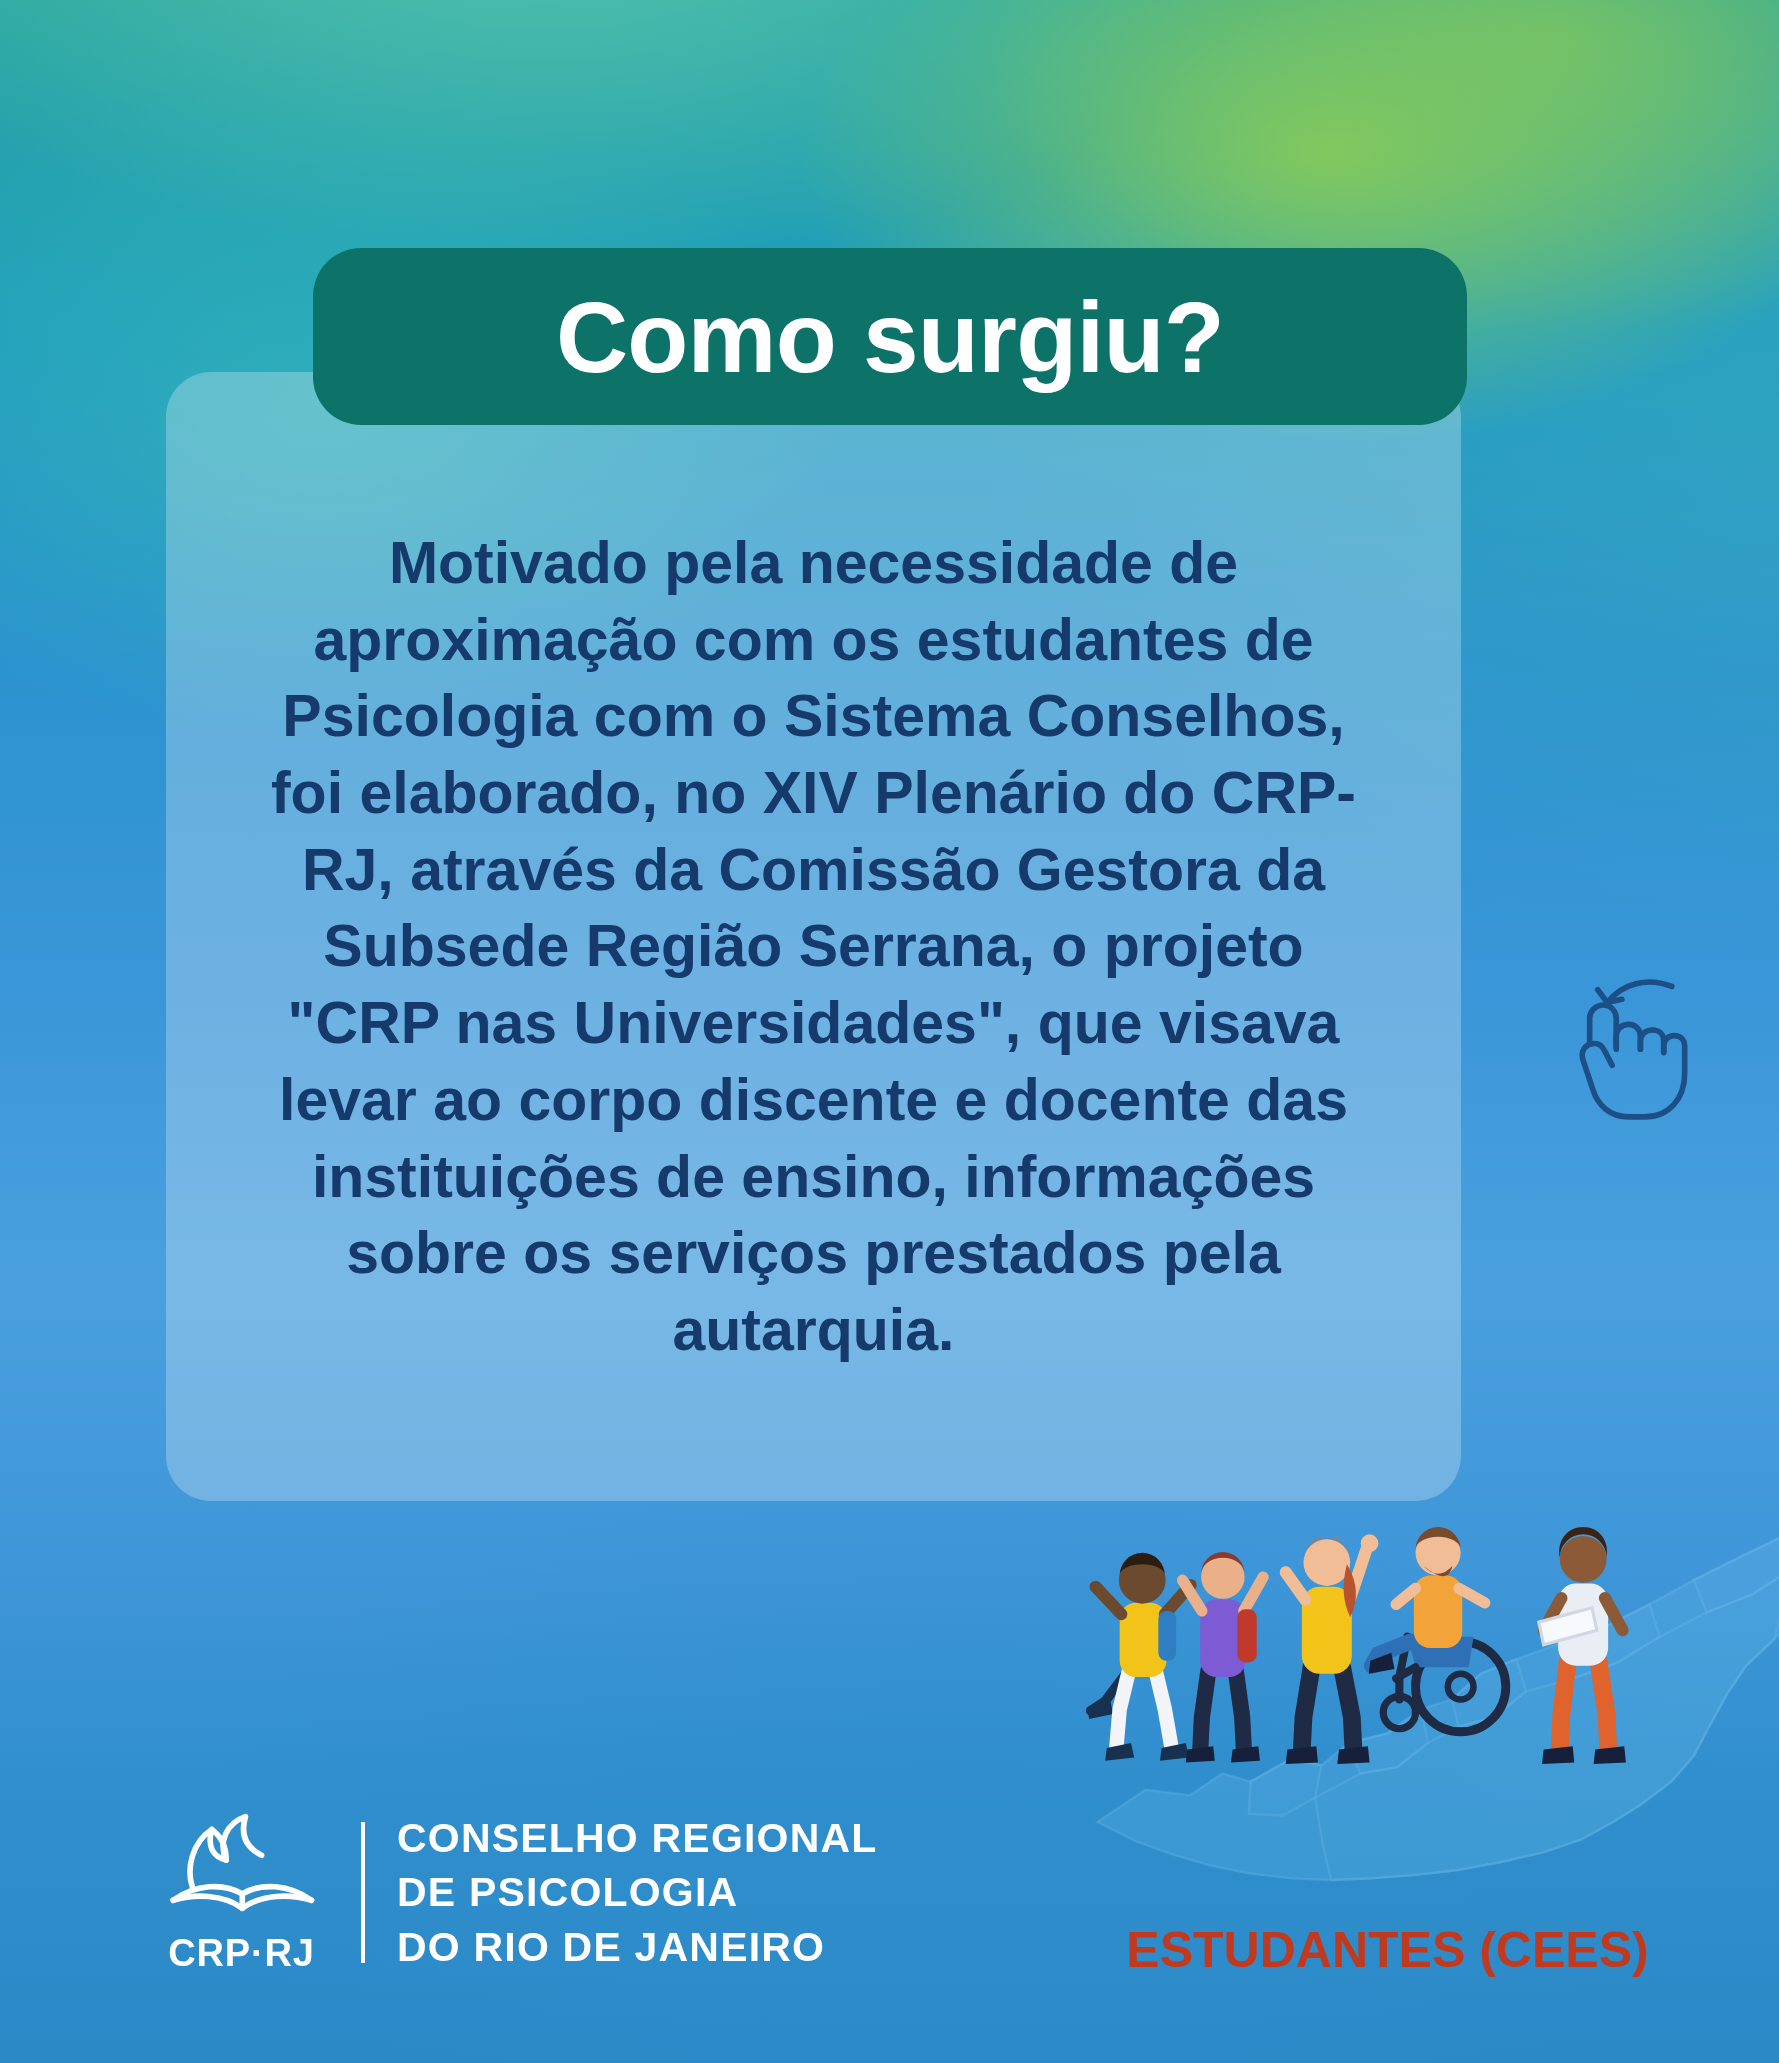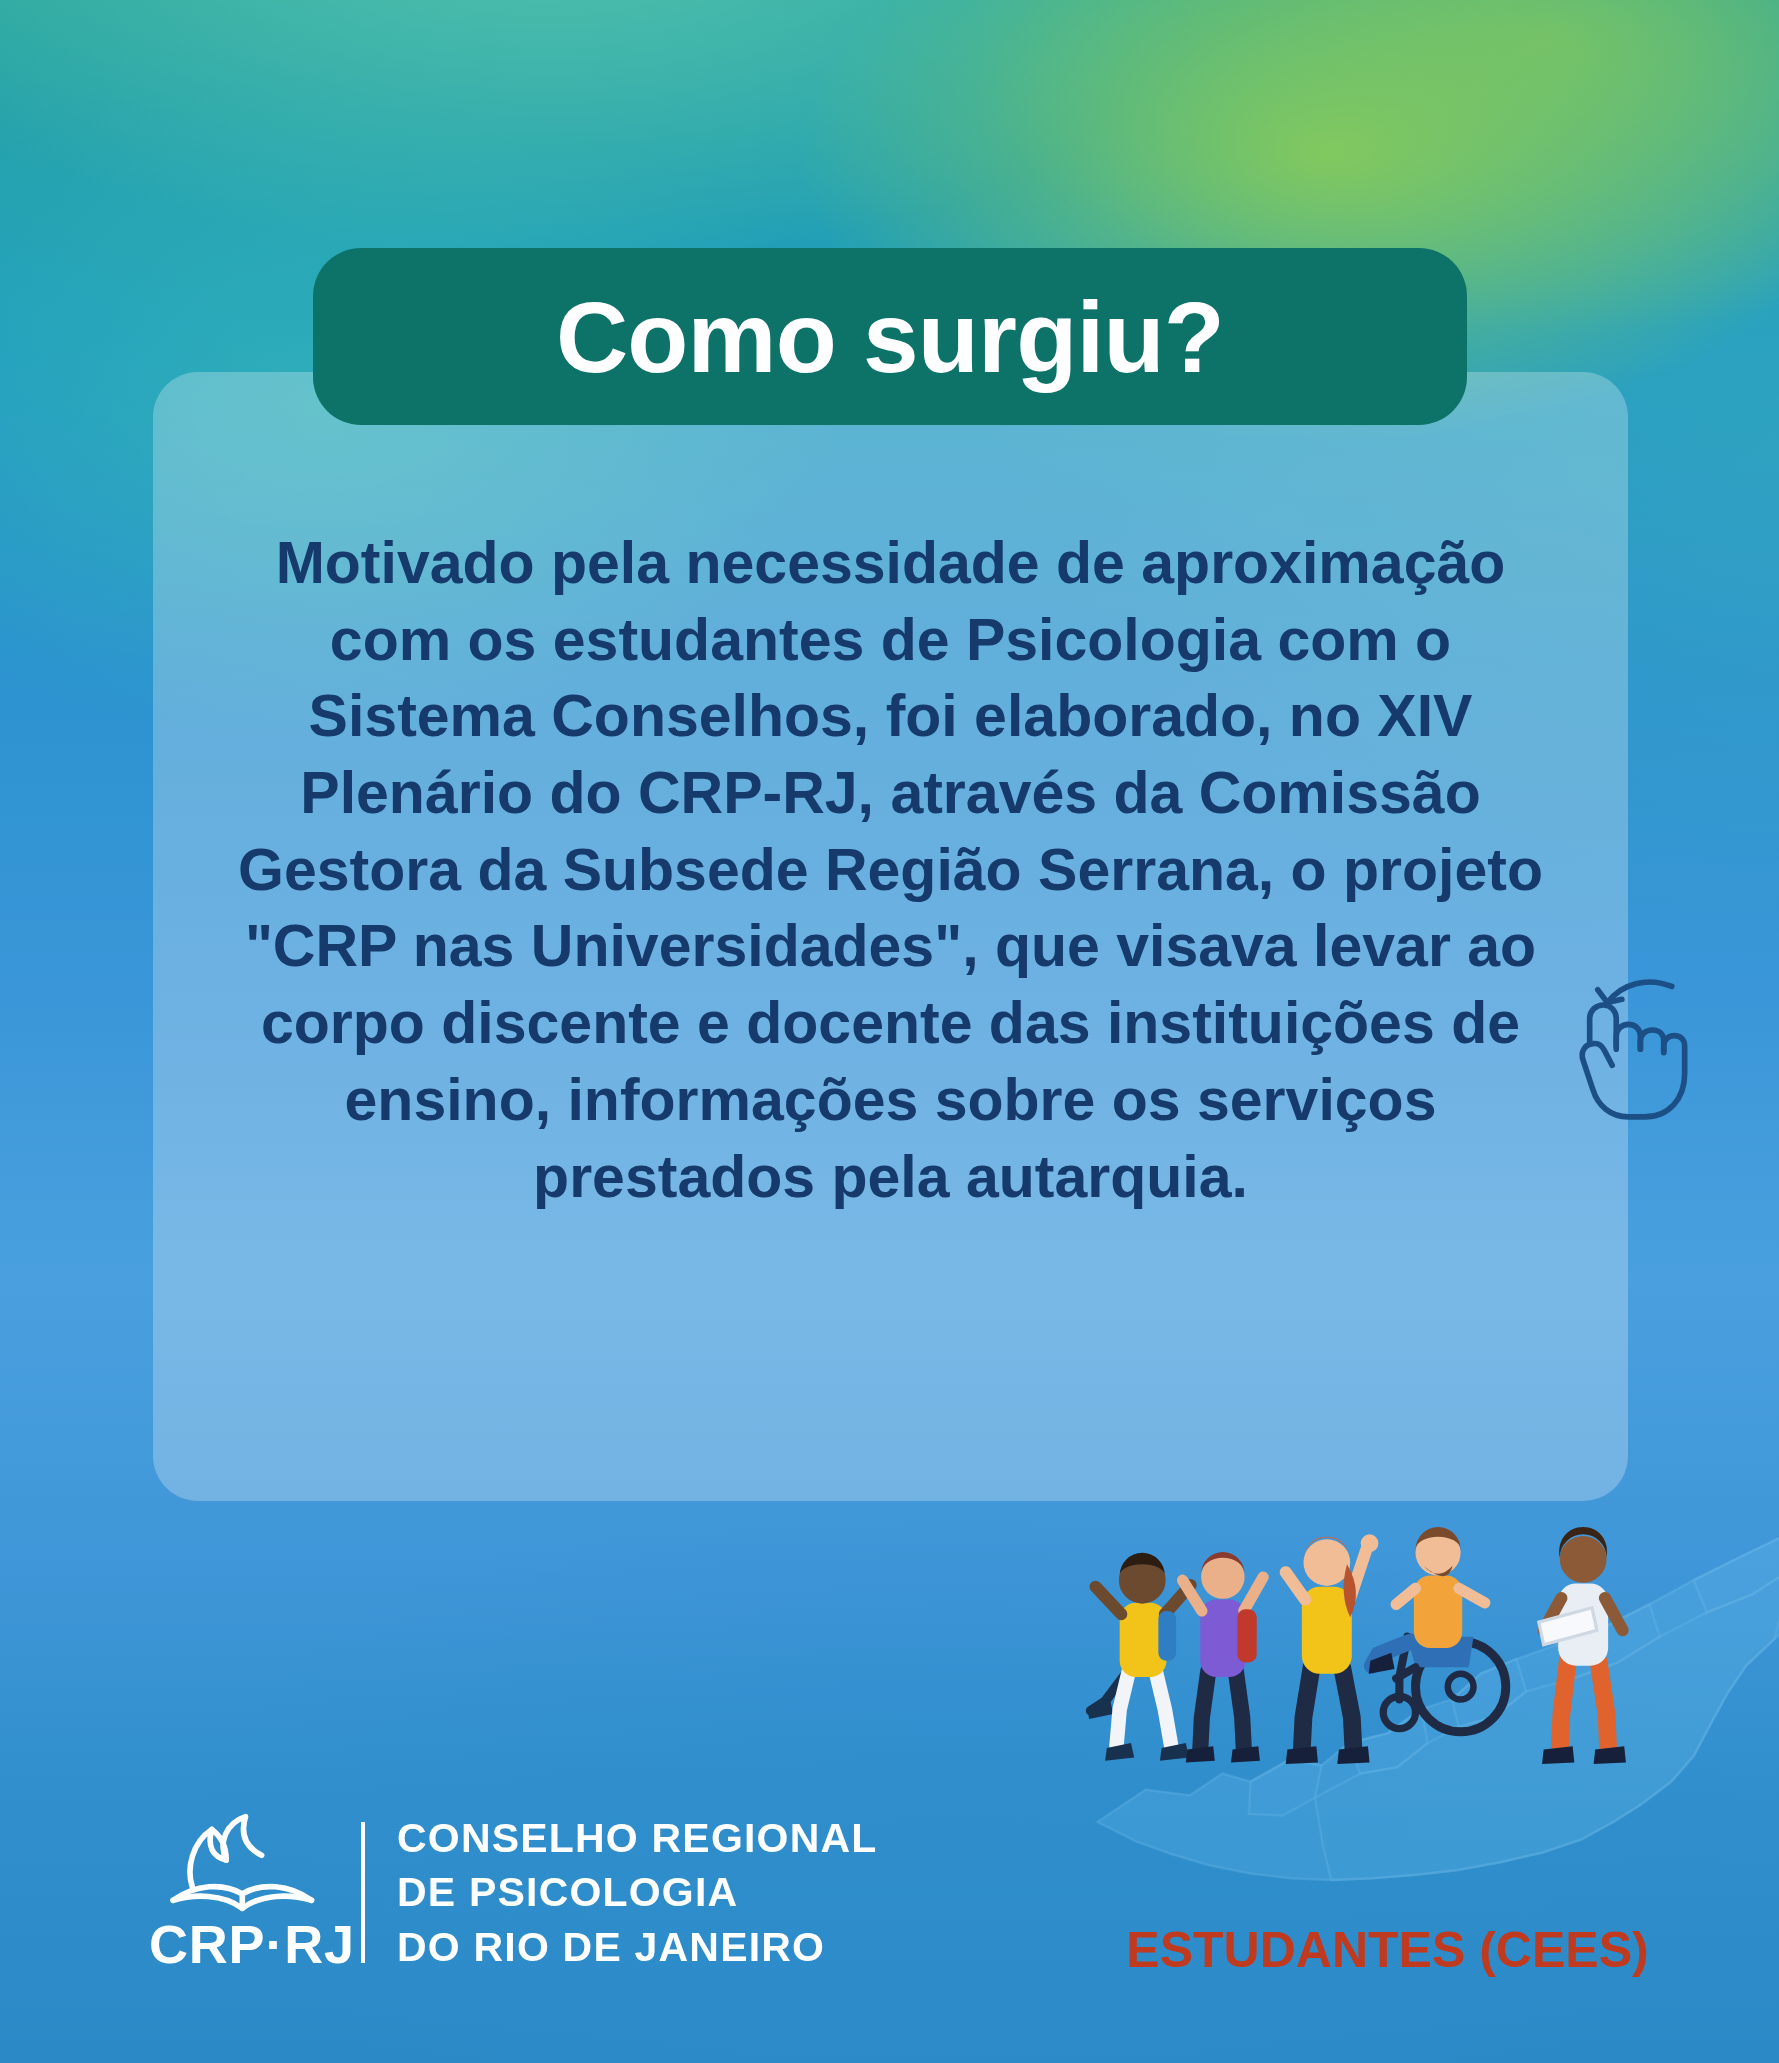--- a/index.html
+++ b/index.html
@@ -81,23 +81,23 @@
     font-weight: bold;
     letter-spacing: -0.8px;
     line-height: 1;
     text-align: center;
     font-family: "Liberation Sans", sans-serif;
   }
 
   
   .body-card {
     position: absolute;
-    left: 153px;
+    left: 166px;
     top: 372px;
-    width: 1475px;
+    width: 1295px;
     height: 1129px;
     background: rgba(255,255,255,0.26);
     border-radius: 45px;
     z-index: 3;
     box-sizing: border-box;
     padding: 153px 81px 48px 81px;
   }
   .body-text {
     color: #153a6b;
     font-size: 59px;
@@ -140,23 +140,23 @@
     width: 185px;
     height: 165px;
     position: relative;
     flex: 0 0 auto;
   }
   .logo-mark .crp-rj {
     position: absolute;
     left: 0;
     bottom: 0;
     width: 185px;
-    text-align: left;
+    text-align: center;
     color: #ffffff;
-    font-size: 54px;
+    font-size: 38px;
     font-weight: bold;
     letter-spacing: 0.8px;
     font-family: "Liberation Sans", sans-serif;
   }
   .logo-divider {
     width: 4px;
     height: 141px;
     background: #ffffff;
     margin: 0 32px 0 27px;
     flex: 0 0 auto;

